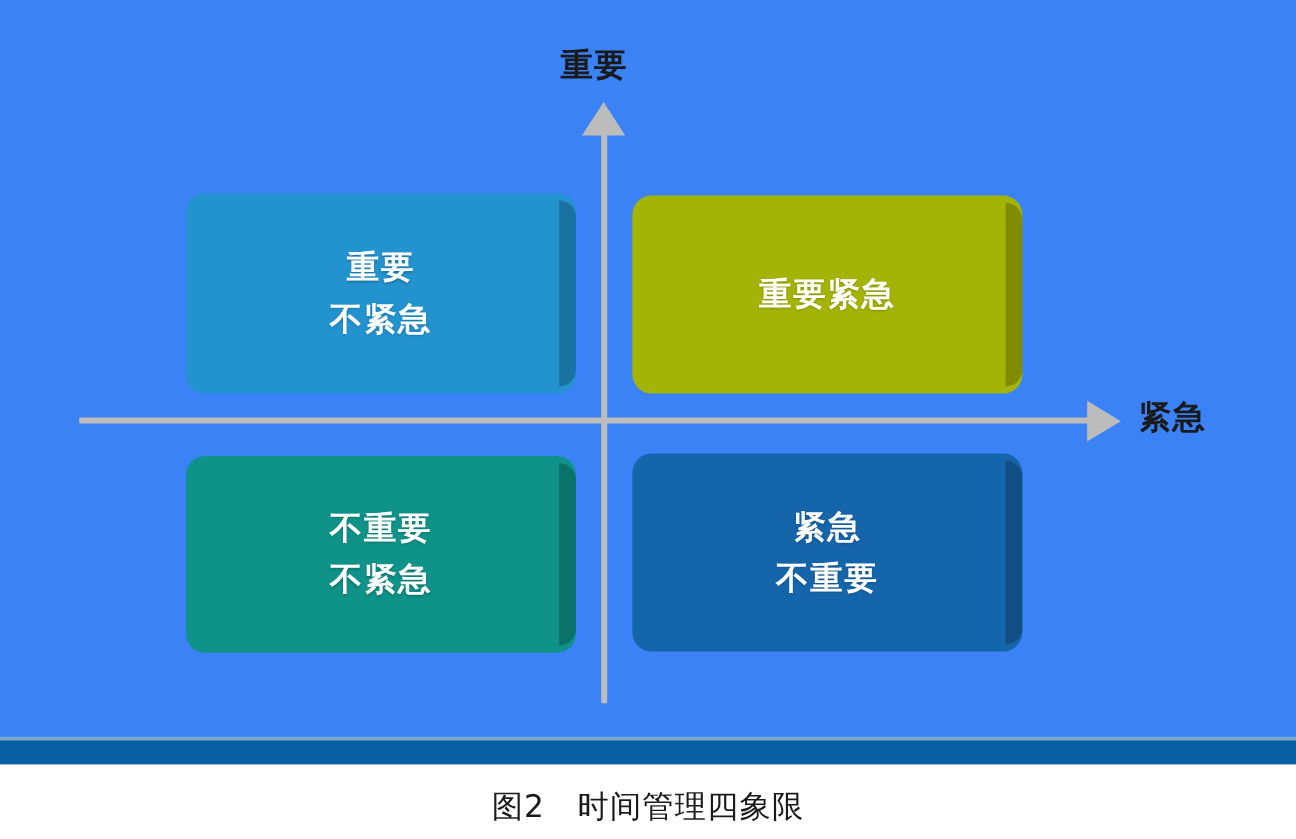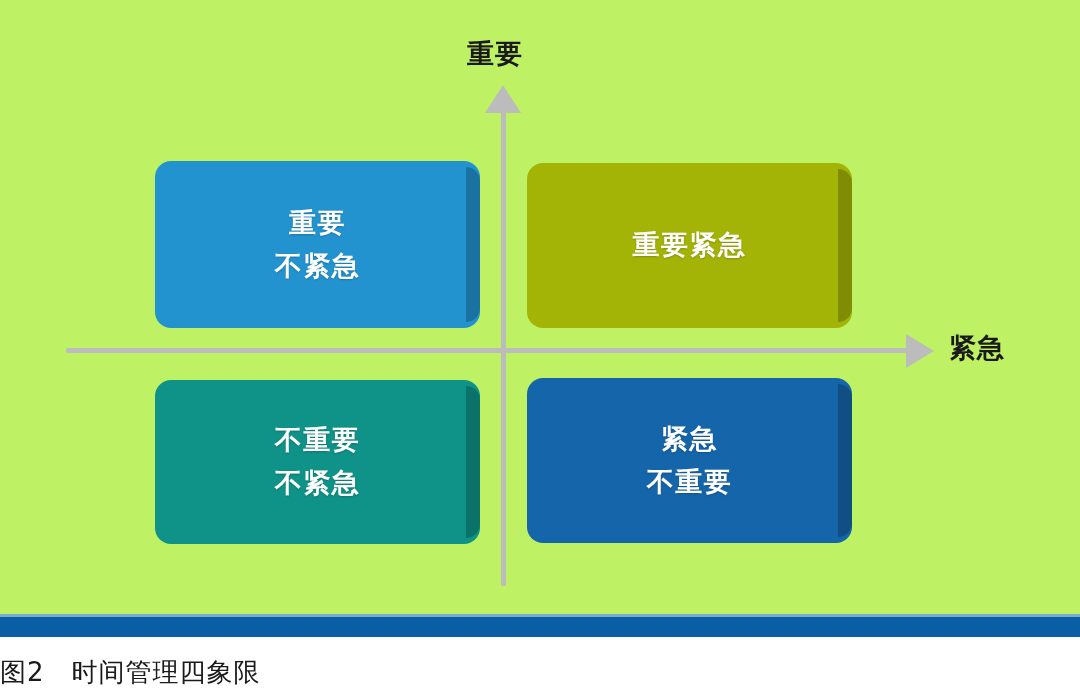--- a/index.html
+++ b/index.html
@@ -147,33 +147,34 @@
     height: 20px;
     background: #0a5ea4;
   }
 
   
   .caption {
     position: absolute;
     left: 0;
     top: 655px;
     width: 1080px;
+    text-align: center;
     font-size: 26px;
     color: #1a1a1a;
     font-family: "DejaVu Sans", "Liberation Sans", sans-serif;
     letter-spacing: 1px;
     white-space: pre;
   }
 </style>
 </head>
 <body>
 
 <div id="page">
 
-  <div class="canvas" style="background: #bef264;">
+  <div class="canvas" style="background: #3b82f6;">
 
     <div class="axis-v-line"></div>
     <div class="axis-v-head"></div>
 
     <div class="axis-h-line"></div>
     <div class="axis-h-head"></div>
 
     <div class="axis-label axis-label-y">重要</div>
     <div class="axis-label axis-label-x">紧急</div>
 

